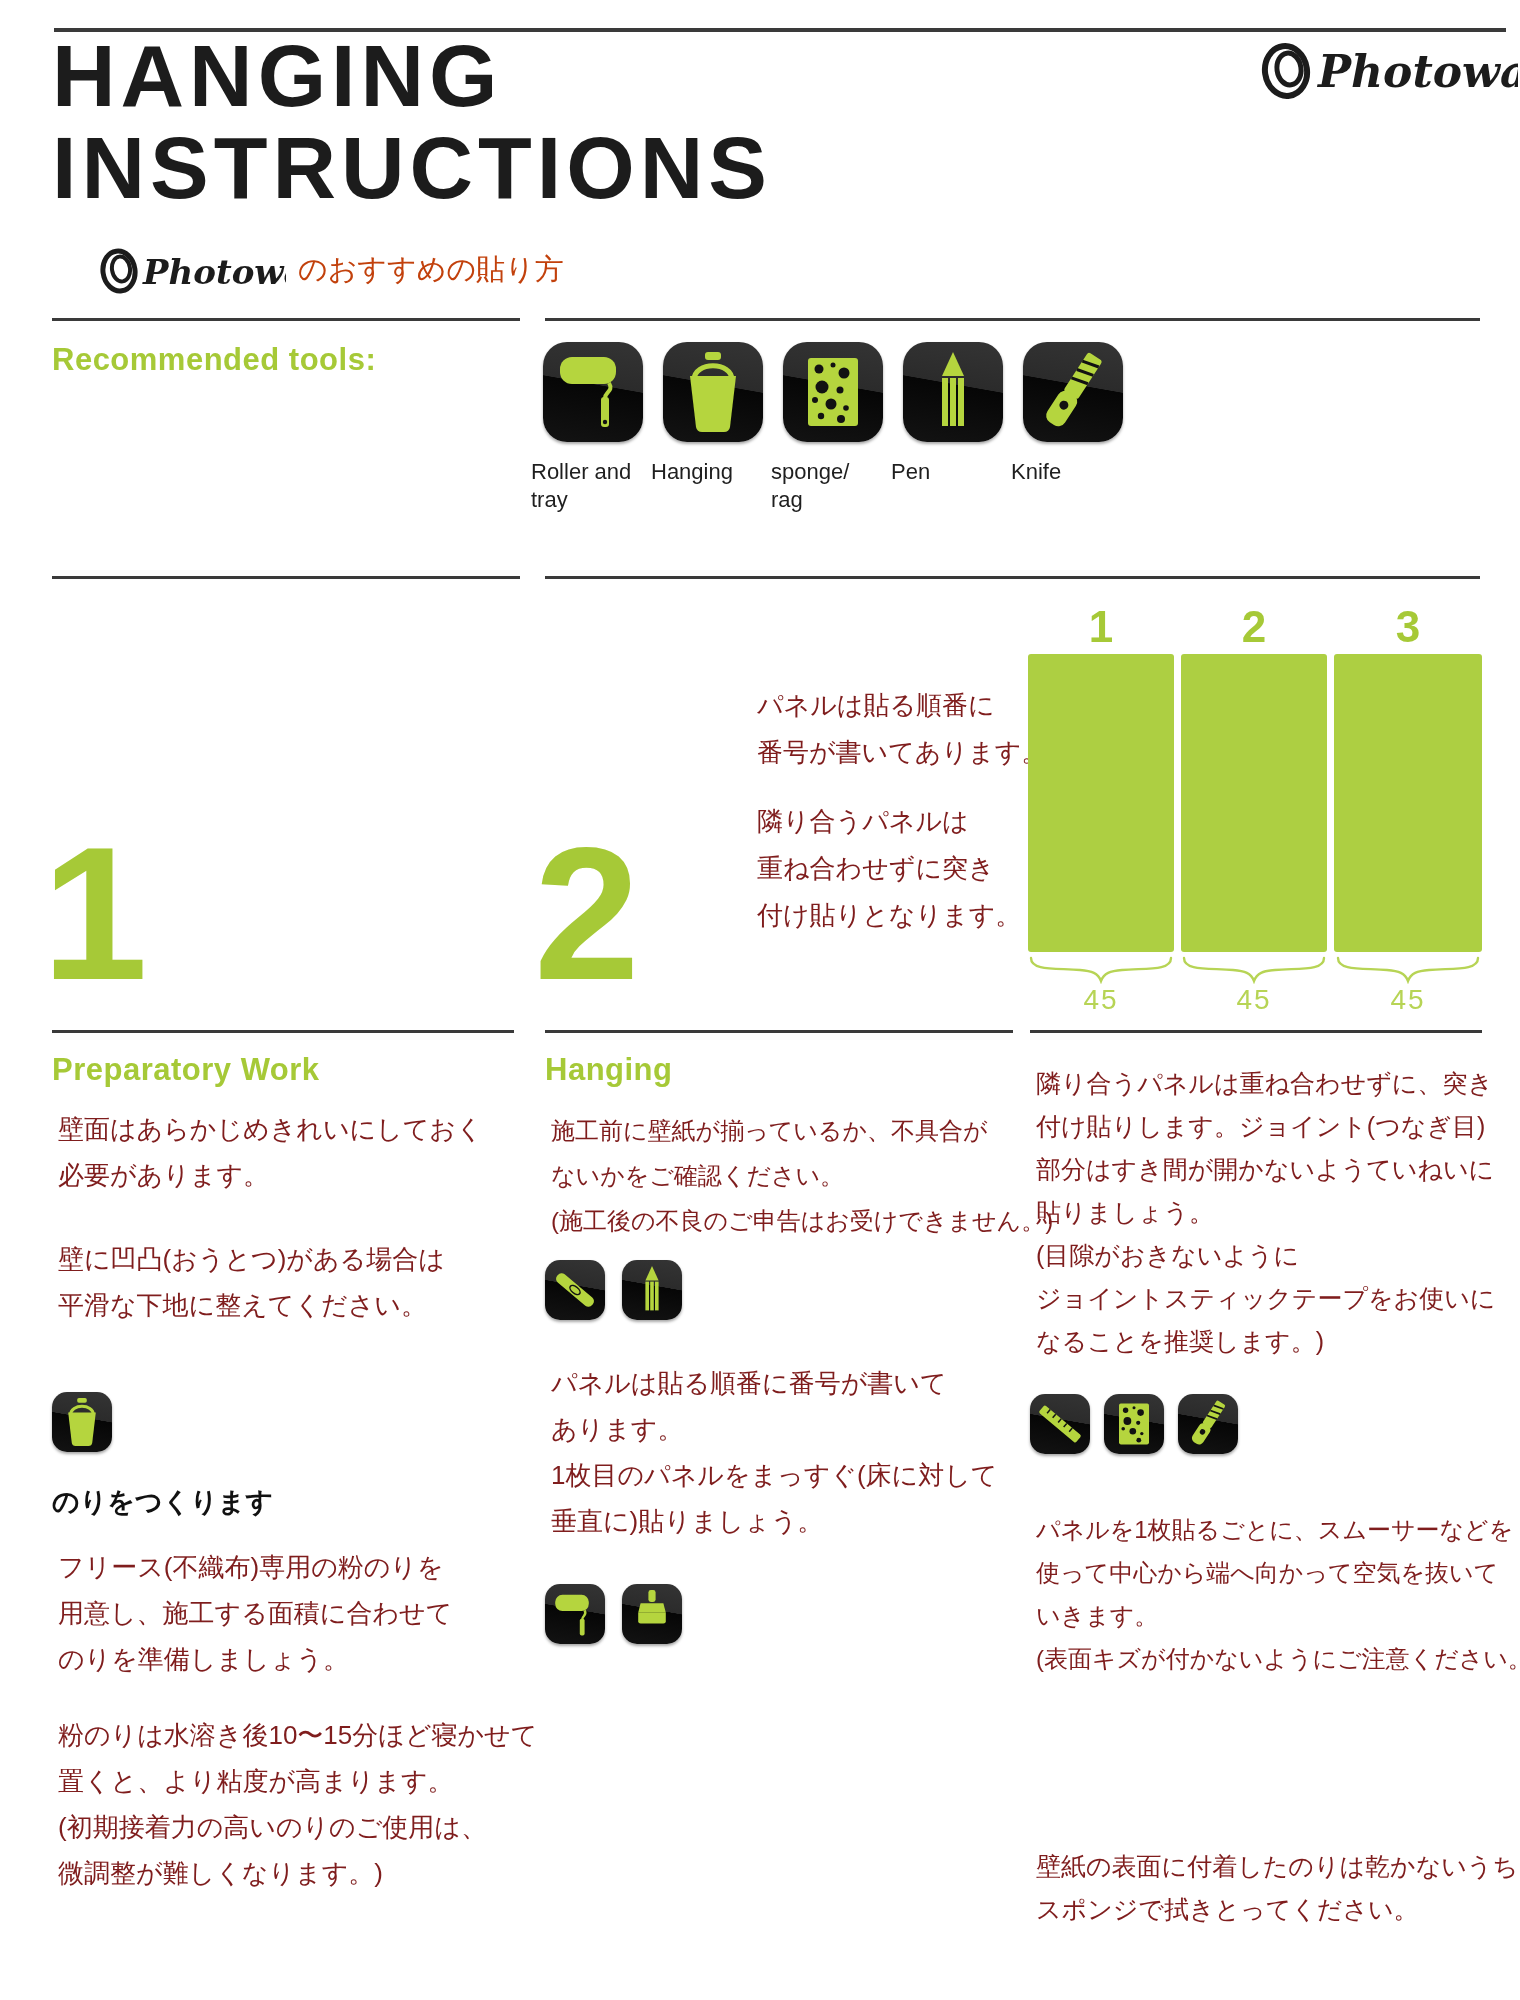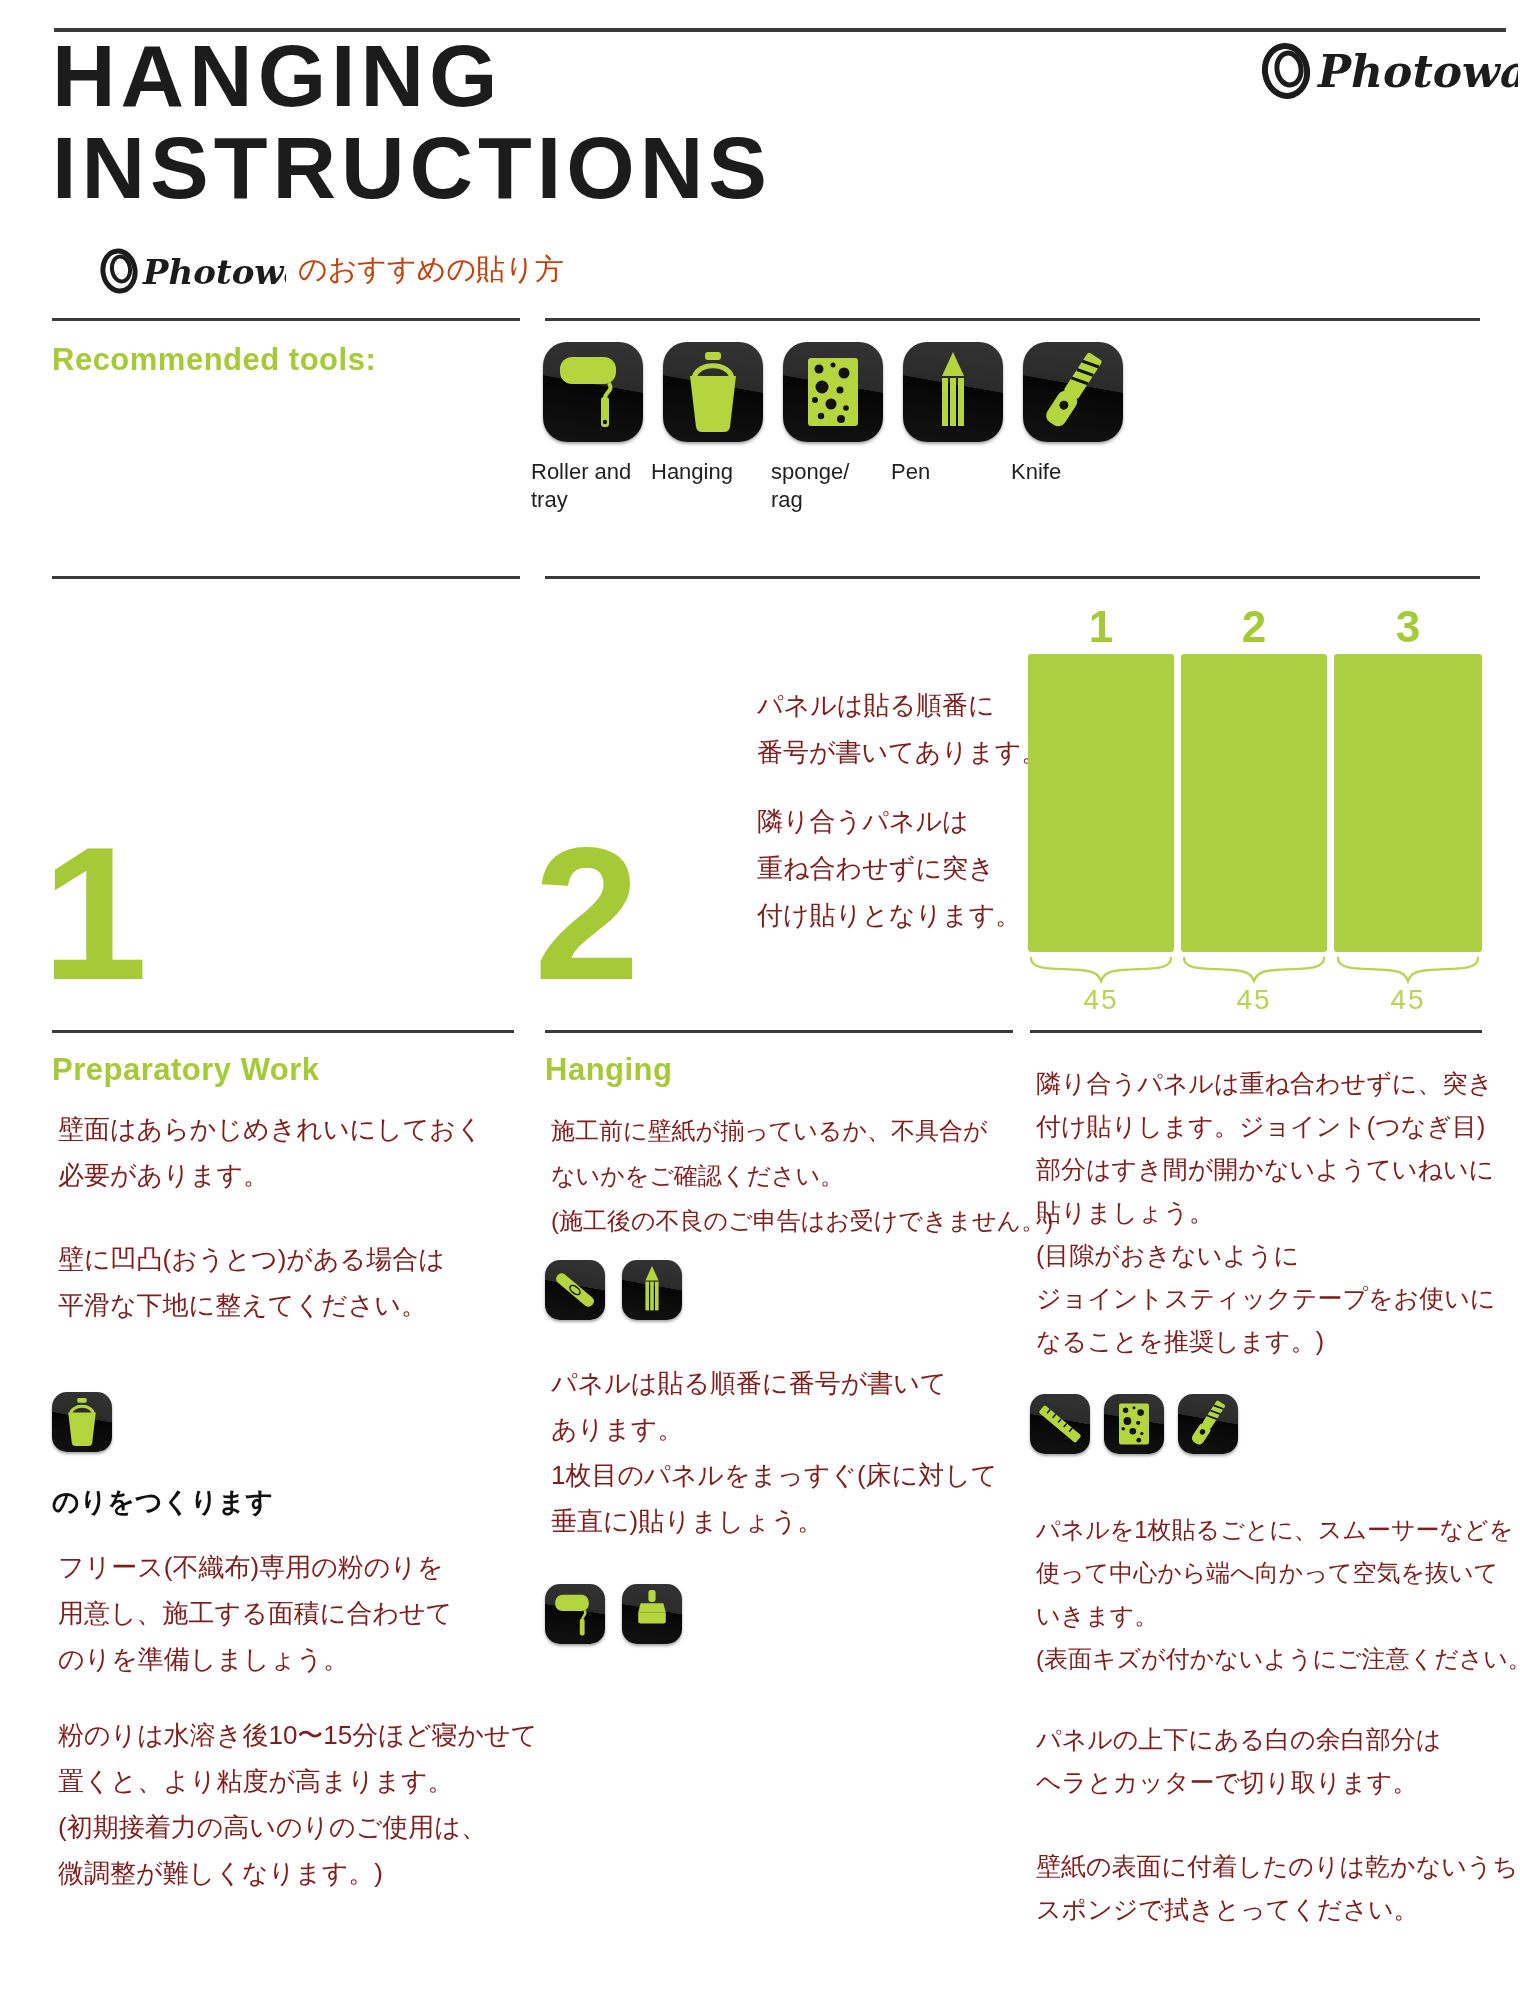--- a/index.html
+++ b/index.html
@@ -263,16 +263,15 @@
             <line x1="41" y1="29" x2="58" y2="25"></line>
             <line x1="41" y1="39" x2="58" y2="35"></line>
         </g>
         <rect x="39" y="52" width="21" height="36" rx="8" fill="currentColor"></rect>
         <circle cx="49.5" cy="66" r="4.5" fill="#121212"></circle>
       </g>
     </svg>
   </div>
 
   <div class="jp" style="left:1036px;top:1508px;font-size:24px;line-height:43px;">パネルを1枚貼るごとに、スムーサーなどを<br>使って中心から端へ向かって空気を抜いて<br>いきます。<br>(表面キズが付かないようにご注意ください。)</div>
-  <div class="jp jp-xs" style="left:1036px;top:1718px;">パネルの上下にある白の余白部分は<br>ヘラとカッターで切り取ります。</div>
   <div class="jp jp-xs" style="left:1036px;top:1845px;">壁紙の表面に付着したのりは乾かないうちに<br>スポンジで拭きとってください。</div>
 
 </div>
 
 </body></html>

